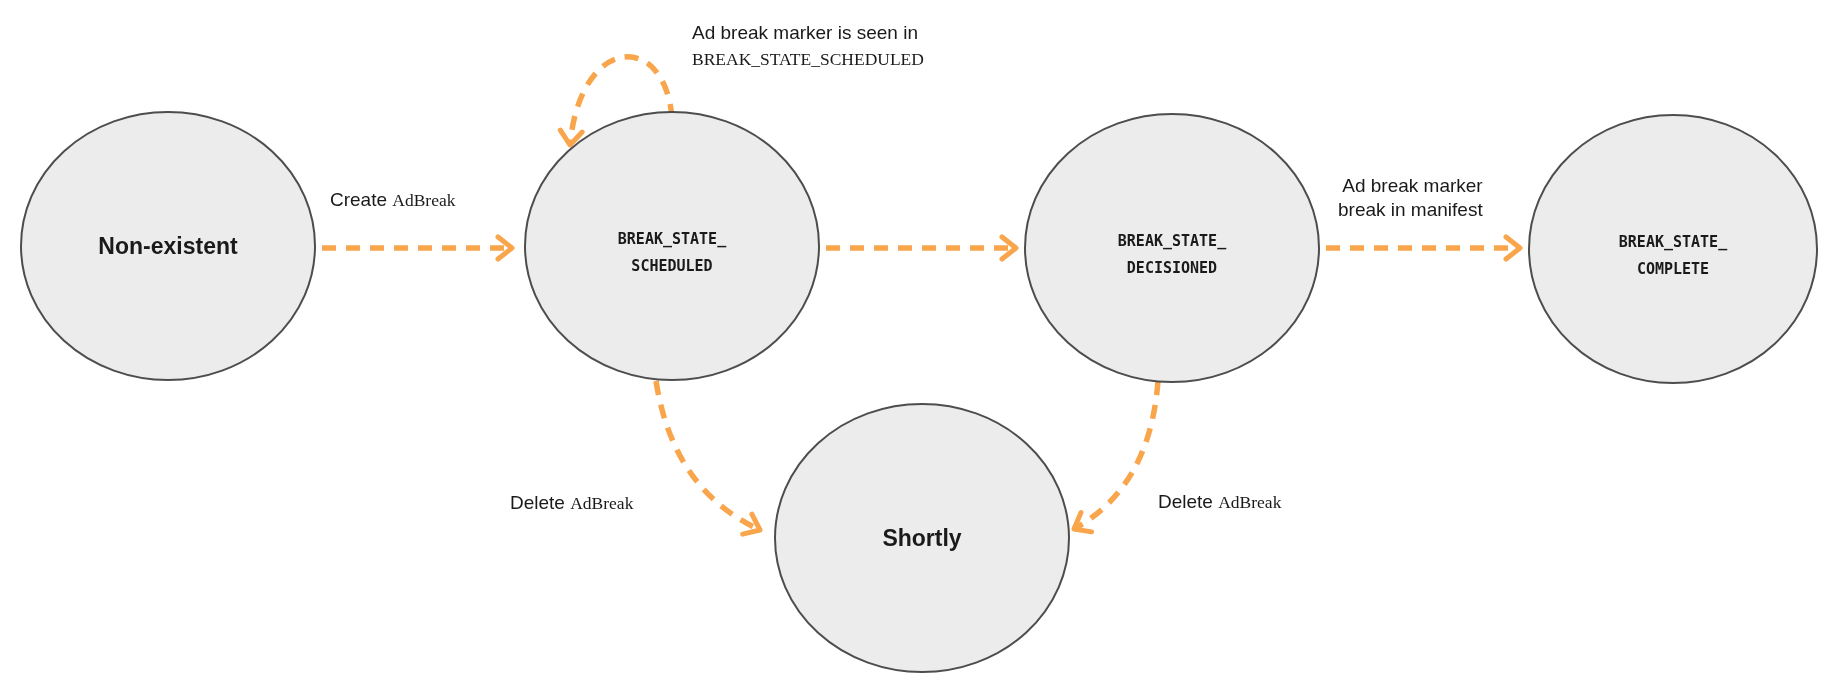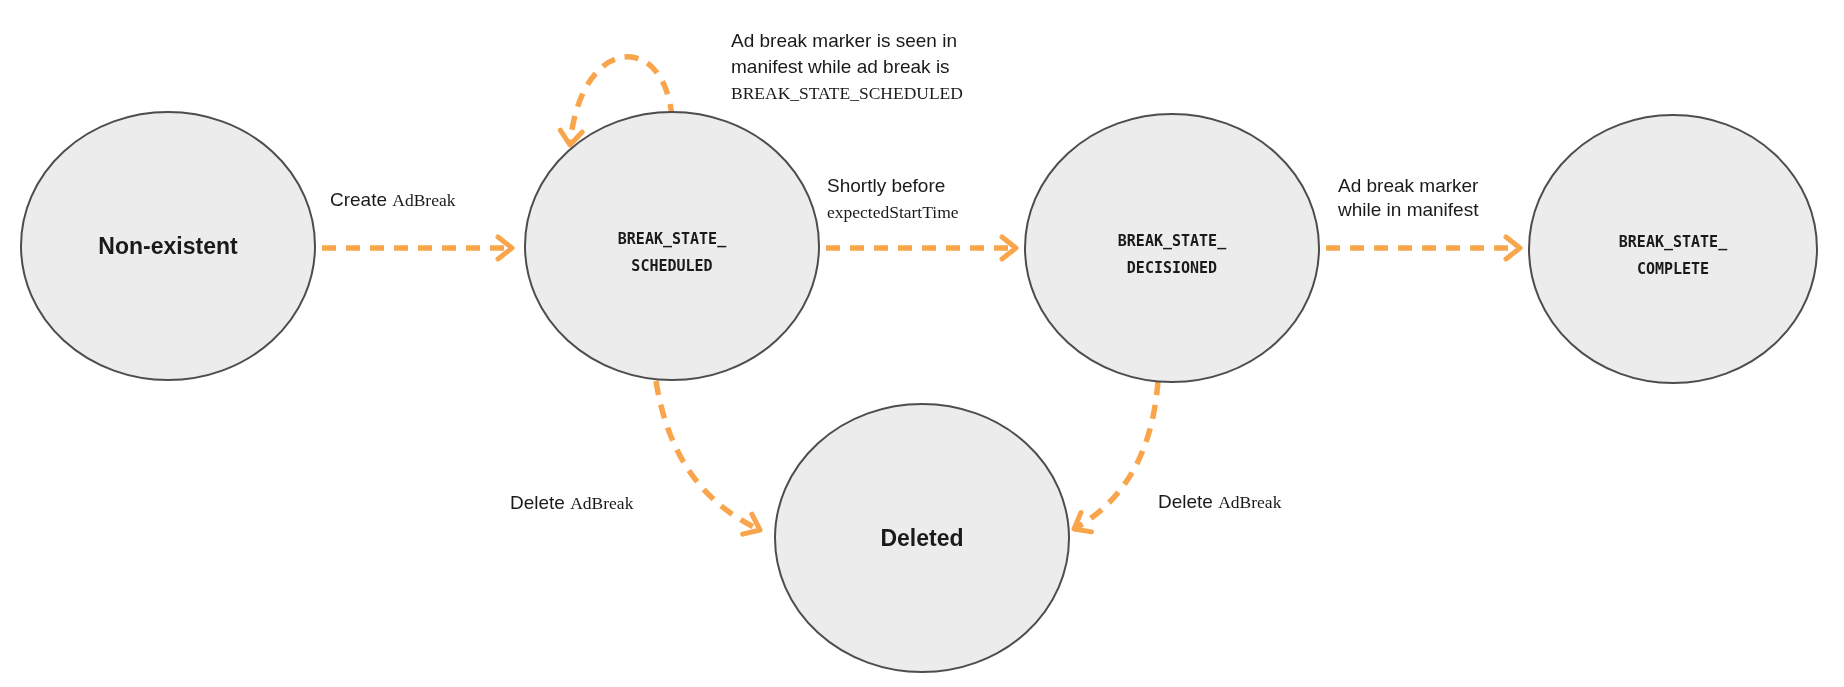--- a/index.html
+++ b/index.html
@@ -104,37 +104,32 @@
   <div class="node-label mono" style="left:1022px; top:228px;">
     <div>BREAK_STATE_</div>
     <div>DECISIONED</div>
   </div>
 
   <div class="node-label mono" style="left:1523px; top:229px;">
     <div>BREAK_STATE_</div>
     <div>COMPLETE</div>
   </div>
 
-  <div class="node-label" style="left:772px; top:525px;">Deleted</div>
+  <div class="node-label" style="left:772px; top:525px;">Shortly</div>
 
   <div class="edge-label" style="left:330px; top:187px;"><span>Create </span><span class="code">AdBreak</span></div>
 
-  <div class="edge-label" style="left:692px; top:28px;margin-left:39px;">
+  <div class="edge-label" style="left:692px; top:20px;">
     <div>Ad break marker is seen in</div>
-    <div>manifest while ad break is</div>
     <div class="code">BREAK_STATE_SCHEDULED</div>
   </div>
 
-  <div class="edge-label two-line" style="left:827px; top:172px;">
-    <div>Shortly before</div>
-    <div class="code">expectedStartTime</div>
-  </div>
 
   <div class="edge-label tight" style="left:1338px; top:174px;text-align:right;">
     <div>Ad break marker</div>
-    <div>while in manifest</div>
+    <div>break in manifest</div>
   </div>
 
   <div class="edge-label" style="left:510px; top:490px;"><span>Delete </span><span class="code">AdBreak</span></div>
 
   <div class="edge-label" style="left:1158px; top:489px;"><span>Delete </span><span class="code">AdBreak</span></div>
 
 </div>
 
 </body></html>

